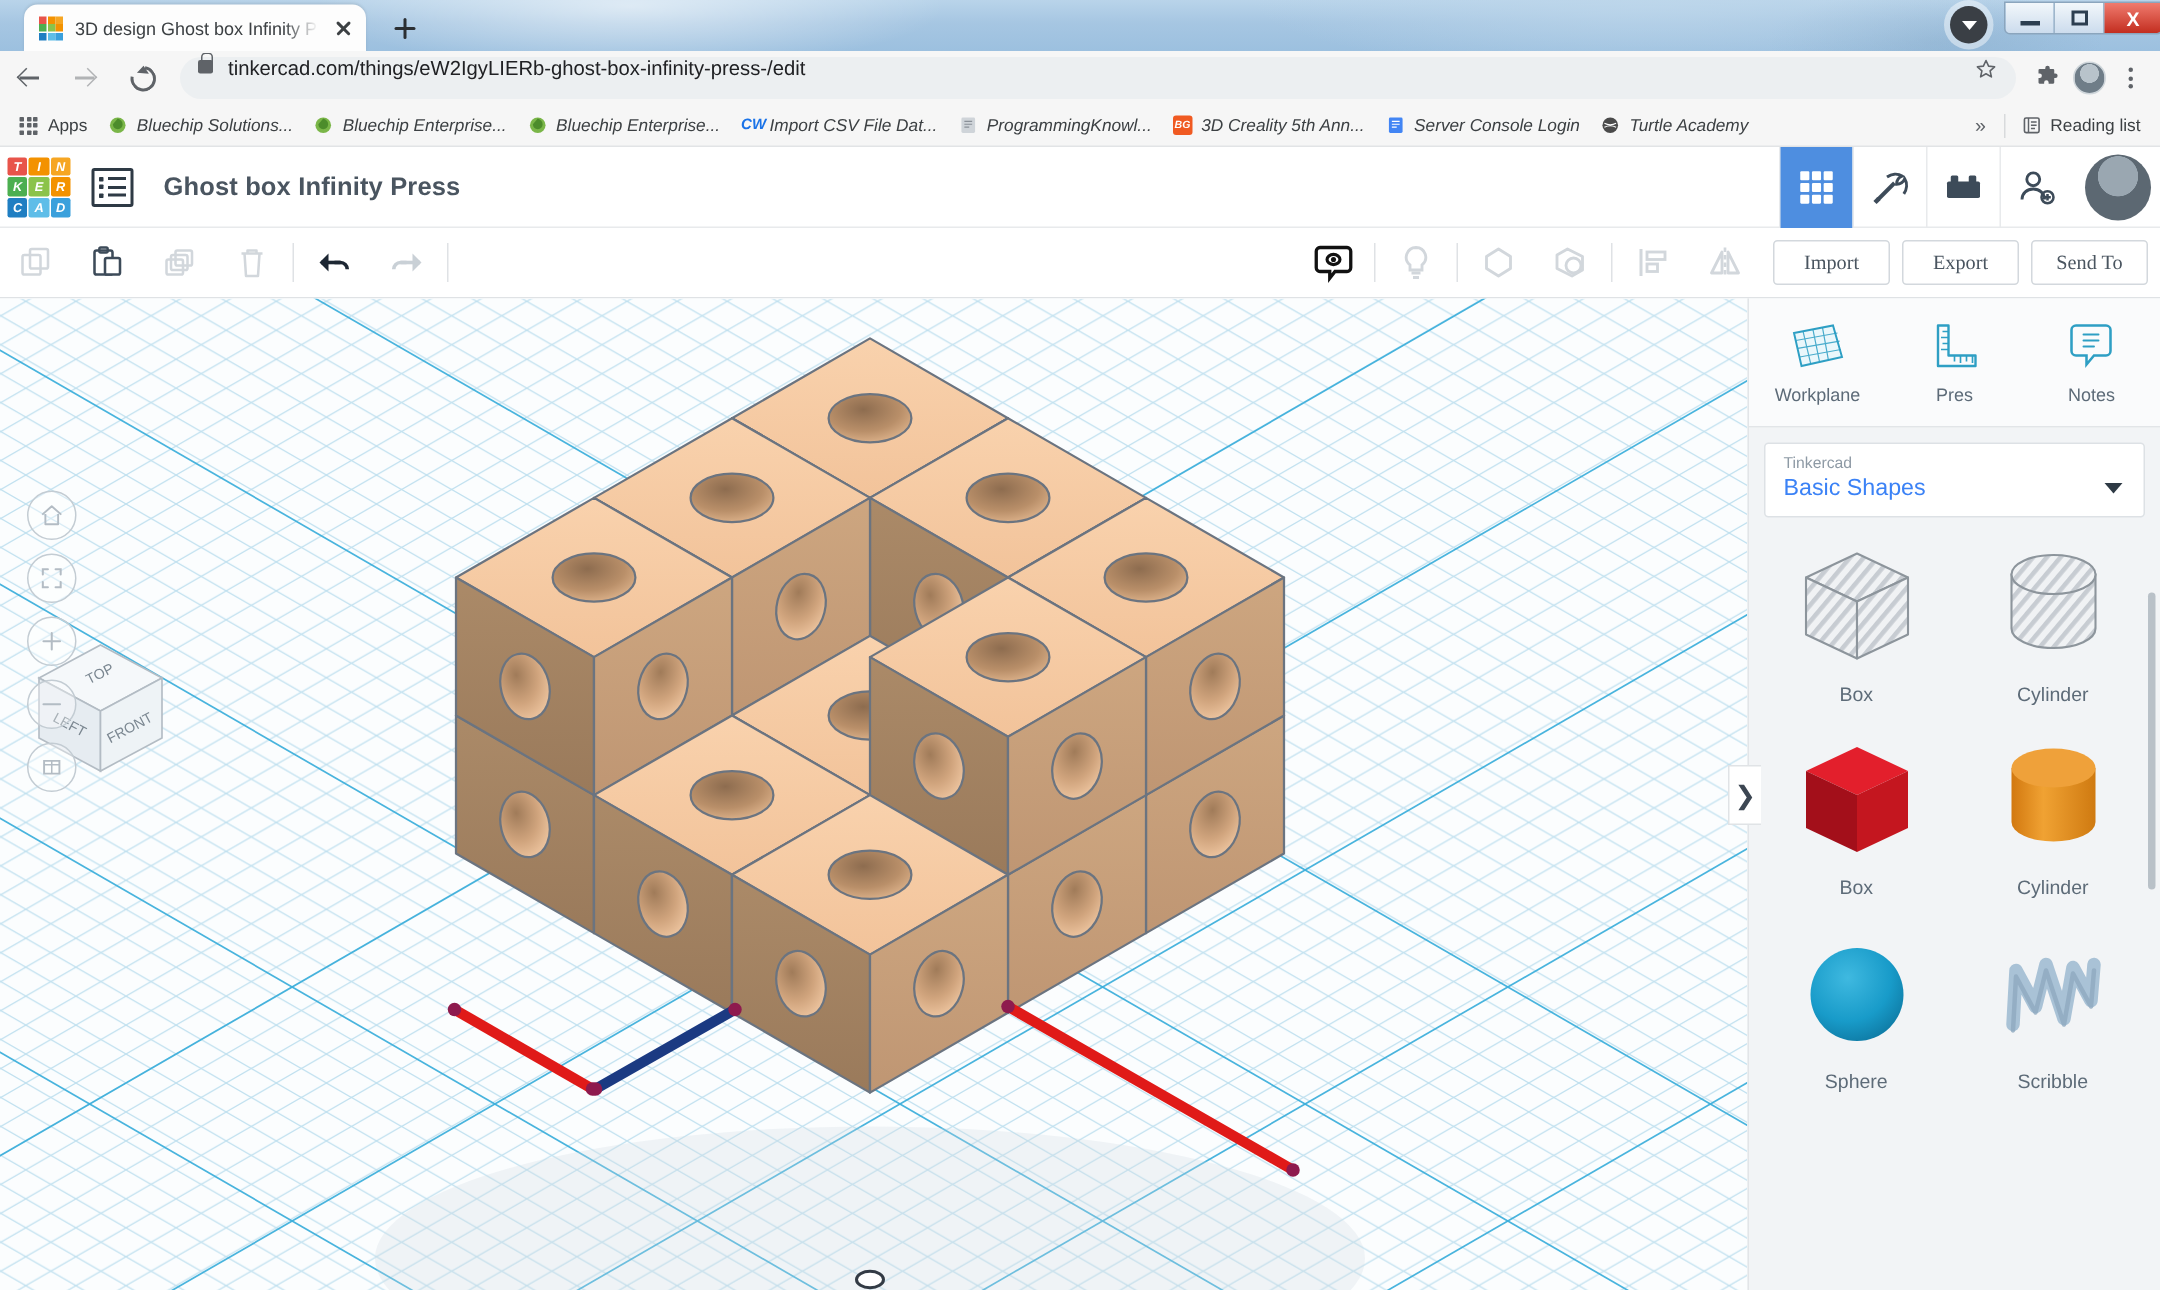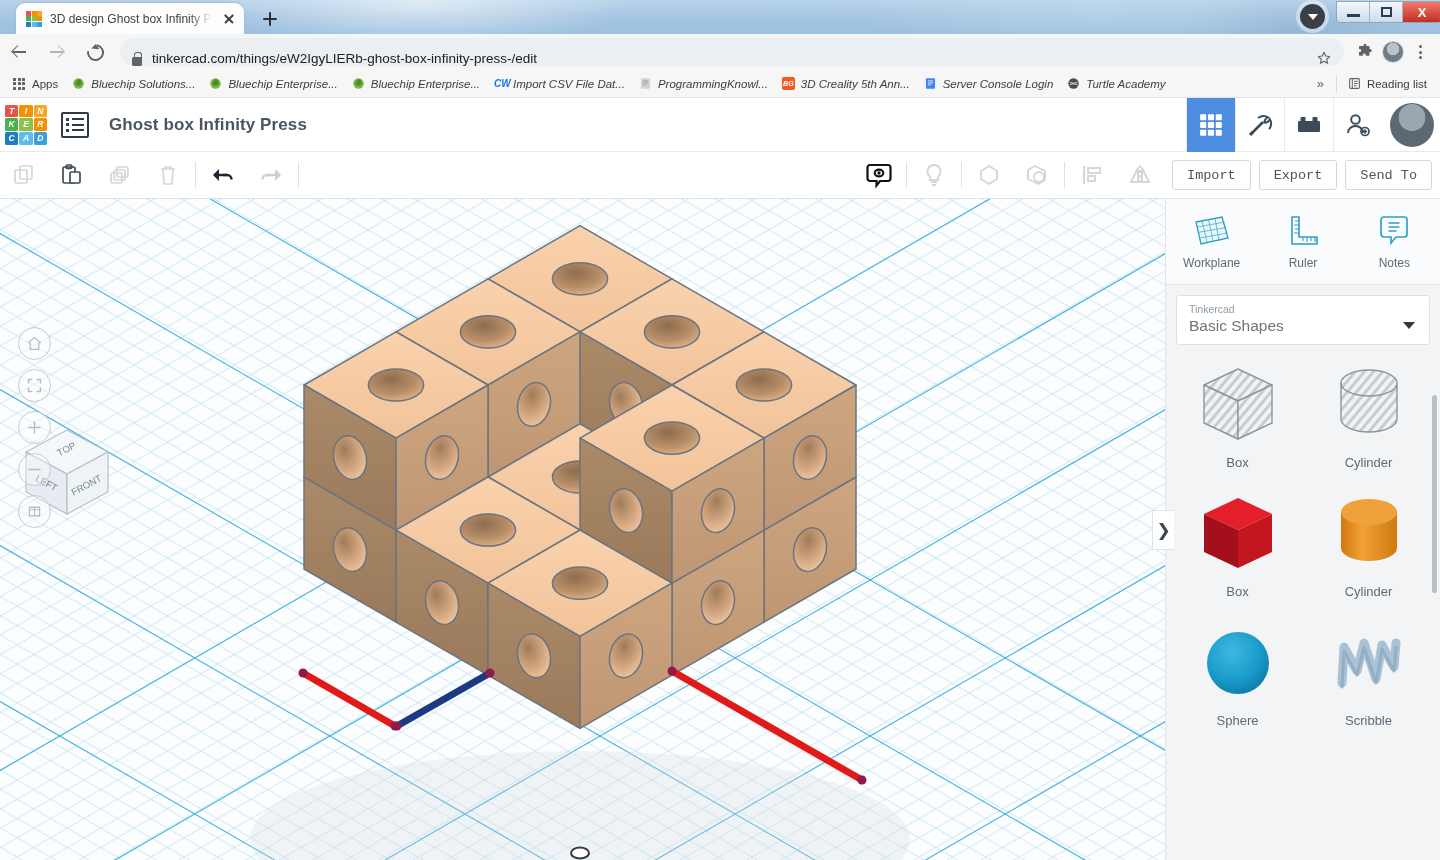--- a/index.html
+++ b/index.html
@@ -91,21 +91,21 @@
     border-left:1.8px solid #5f6368; border-bottom:1.8px solid #5f6368; transform:rotate(45deg);
   }
   .arrow-ic.fwd { transform: scaleX(-1); opacity:.45; }
   .reload-ic { width:17px;height:17px;border:2px solid #5f6368;border-radius:50%;
     border-top-color:transparent; transform:rotate(-35deg); position:relative;}
   .reload-ic::after{content:"";position:absolute;right:-1px;top:-1px;
     border-left:4px solid transparent;border-right:4px solid transparent;border-bottom:5px solid #5f6368;
     transform:rotate(40deg);}
   .omni {
     flex:1 1 auto; height:28px; margin-left:6px; margin-right:8px;
-    background:#eceff1; border-radius:14px; display:flex; align-items:flex-end;
+    background:#eceff1; border-radius:14px; display:flex; align-items:flex-start;
     padding:0 12px; gap:10px;
   }
   .lock {
     width:10px; height:9px; background:#5f6368; border-radius:1.5px; position:relative; flex:0 0 10px; margin-top:2px;
   }
   .lock::before{content:"";position:absolute;left:2px;top:-5px;width:6px;height:6px;
     border:1.6px solid #5f6368;border-bottom:none;border-radius:3px 3px 0 0;}
   .omni-url { font-size:13.5px; color:#202124; white-space:nowrap; }
   .omni-star { width:16px;height:16px;flex:0 0 16px;margin-left:auto; }
   .nav-right { display:flex; align-items:center; gap:2px; padding-right:8px; }
@@ -156,21 +156,21 @@
   
   .tc-toolbar {
     position:absolute;left:0;top:152px;width:1440px;height:47px;
     background:#fff;border-bottom:1px solid #dfe2e5;display:flex;align-items:center;
   }
   .tb-ic { width:48px;height:47px;display:flex;align-items:center;justify-content:center; }
   .tb-div { width:1px;height:26px;background:#dfe2e5;margin:0 3px; }
   .tb-right { margin-left:auto; display:flex; align-items:center; gap:0; padding-right:8px; }
   .tb-btn { height:30px;min-width:78px;padding:0 14px;border:1px solid #d3d8dd;background:#fff;
     border-radius:3px;font-size:13.5px;color:#4a5560;display:flex;align-items:center;
-    justify-content:center;margin-left:8px;font-family:Liberation Mono, monospace;}
+    justify-content:center;margin-left:8px;font-family:Liberation Serif, serif;}
 
   
   .canvas {
     position:absolute; left:0; top:199px; width:1165px; height:661px;
     background:#fbfdfe; overflow:hidden;
   }
   .grid-layer { position:absolute; inset:0; }
   .panel-chevron {
     position:absolute; left:1152px; top:510px; width:22px; height:40px;
     background:#fff;border:1px solid #e0e3e6;border-right:none;
@@ -189,21 +189,21 @@
     background:#f2f4f6; border-left:1px solid #e2e5e8;
   }
   .rp-tools { height:86px;background:#fafbfc;border-bottom:1px solid #e2e5e8;
     display:flex;align-items:center; }
   .rp-tool { flex:1;display:flex;flex-direction:column;align-items:center;gap:7px; }
   .rp-tool span { font-size:12px;color:#5d6b78; }
   .rp-select-wrap { padding:10px 10px 0; }
   .rp-select { background:#fff;border:1px solid #dde1e5;border-radius:3px;
     padding:7px 12px 9px;position:relative; }
   .rp-sel-small { font-size:10.5px;color:#8e9aa5; }
-  .rp-sel-big { font-size:15.5px;color:#737373;margin-top:2px; }
+  .rp-sel-big { font-size:15.5px;color:#3b82f6;margin-top:2px; }
   .rp-caret { position:absolute;right:14px;top:26px;width:0;height:0;
     border-left:6px solid transparent;border-right:6px solid transparent;border-top:7px solid #2e3a45;}
   .rp-grid { padding:18px 6px 0; display:grid;grid-template-columns:1fr 1fr;
     row-gap:22px; }
   .rp-cell { display:flex;flex-direction:column;align-items:center;gap:6px; }
   .rp-cell span { font-size:13px;color:#5d6b78; }
   .rp-scroll { position:absolute;right:3px;top:196px;width:5px;height:198px;
     background:#b9c1c8;border-radius:3px; }
 </style>
 </head>
@@ -756,21 +756,21 @@
         <span>Workplane</span>
       </div>
       <div class="rp-tool">
         <svg width="40" height="36" viewBox="0 0 40 36">
           <path d="M9 4 h7 v20 h18 v7 h-25 z" fill="none" stroke="#2e9fc4" stroke-width="1.6" stroke-linejoin="round"></path>
           <g stroke="#2e9fc4" stroke-width="1.1">
             <path d="M16 8h-4M16 12h-5M16 16h-4M16 20h-5"></path>
             <path d="M20 24v4M24 24v5M28 24v4M32 24v5"></path>
           </g>
         </svg>
-        <span>Ruler</span>
+        <span>Pres</span>
       </div>
       <div class="rp-tool">
         <svg width="40" height="36" viewBox="0 0 40 36">
           <path d="M10 4h20a3 3 0 013 3v14a3 3 0 01-3 3h-8l-5 6v-6h-7a3 3 0 01-3-3V7a3 3 0 013-3z" fill="none" stroke="#2e9fc4" stroke-width="1.7"></path>
           <g stroke="#2e9fc4" stroke-width="1.3" stroke-linecap="round">
             <path d="M15 10h10M15 14h10M15 18h7"></path>
           </g>
         </svg>
         <span>Notes</span>
       </div>

